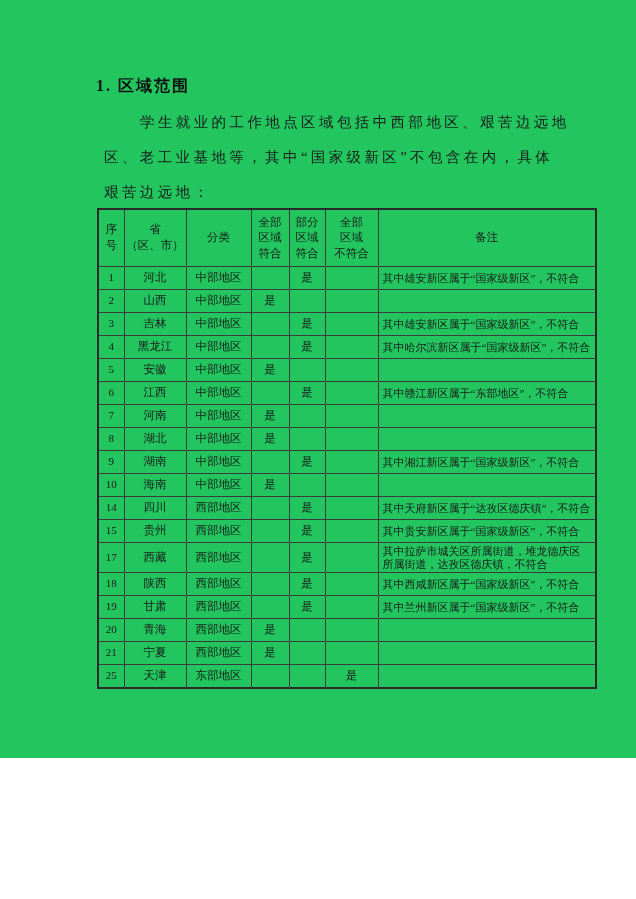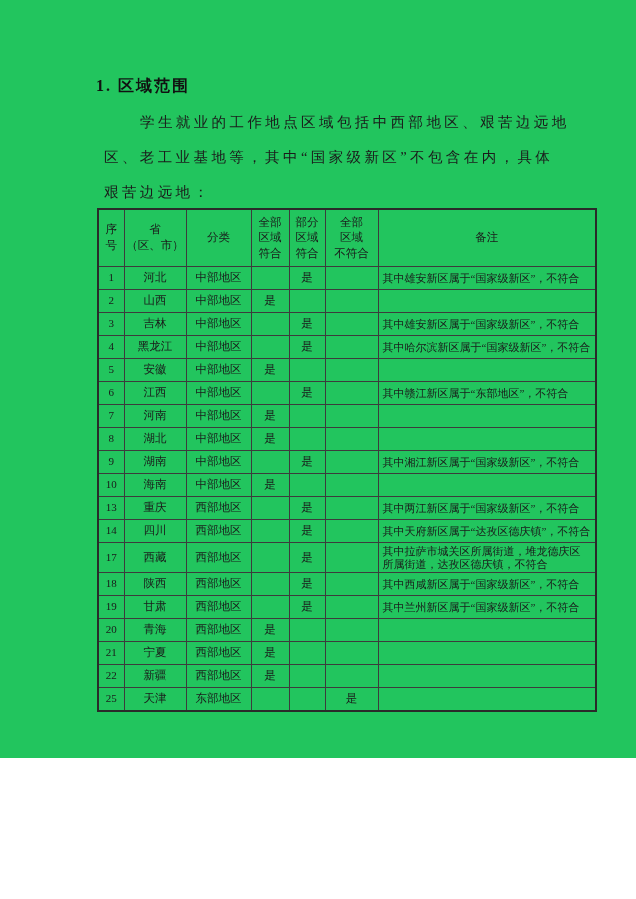--- a/index.html
+++ b/index.html
@@ -234,40 +234,40 @@
     <td class="c-prov">海南</td>
     <td class="c-cat">中部地区</td>
     <td class="c-mark">是</td>
     <td class="c-mark"></td>
     <td class="c-mark"></td>
     <td class="c-remark"></td>
   </tr>
 
 
 
-  <tr>
-    <td class="c-no">13</td>
-    <td class="c-prov">重庆</td>
-    <td class="c-cat">西部地区</td>
-    <td class="c-mark"></td>
-    <td class="c-mark">是</td>
-    <td class="c-mark"></td>
-    <td class="c-remark">其中两江新区属于“国家级新区”，不符合</td>
-  </tr>
 
   <tr>
     <td class="c-no">14</td>
     <td class="c-prov">四川</td>
     <td class="c-cat">西部地区</td>
     <td class="c-mark"></td>
     <td class="c-mark">是</td>
     <td class="c-mark"></td>
     <td class="c-remark">其中天府新区属于“达孜区德庆镇”，不符合</td>
   </tr>
 
+  <tr>
+    <td class="c-no">15</td>
+    <td class="c-prov">贵州</td>
+    <td class="c-cat">西部地区</td>
+    <td class="c-mark"></td>
+    <td class="c-mark">是</td>
+    <td class="c-mark"></td>
+    <td class="c-remark">其中贵安新区属于“国家级新区”，不符合</td>
+  </tr>
 
 
   <tr>
     <td class="c-no">17</td>
     <td class="c-prov">西藏</td>
     <td class="c-cat">西部地区</td>
     <td class="c-mark"></td>
     <td class="c-mark">是</td>
     <td class="c-mark"></td>
     <td class="c-remark">其中拉萨市城关区所属街道，堆龙德庆区所属街道，达孜区德庆镇，不符合</td>
@@ -306,29 +306,20 @@
   <tr>
     <td class="c-no">21</td>
     <td class="c-prov">宁夏</td>
     <td class="c-cat">西部地区</td>
     <td class="c-mark">是</td>
     <td class="c-mark"></td>
     <td class="c-mark"></td>
     <td class="c-remark"></td>
   </tr>
 
-  <tr>
-    <td class="c-no">22</td>
-    <td class="c-prov">新疆</td>
-    <td class="c-cat">西部地区</td>
-    <td class="c-mark">是</td>
-    <td class="c-mark"></td>
-    <td class="c-mark"></td>
-    <td class="c-remark"></td>
-  </tr>
 
 
 
   <tr>
     <td class="c-no">25</td>
     <td class="c-prov">天津</td>
     <td class="c-cat">东部地区</td>
     <td class="c-mark"></td>
     <td class="c-mark"></td>
     <td class="c-mark">是</td>

